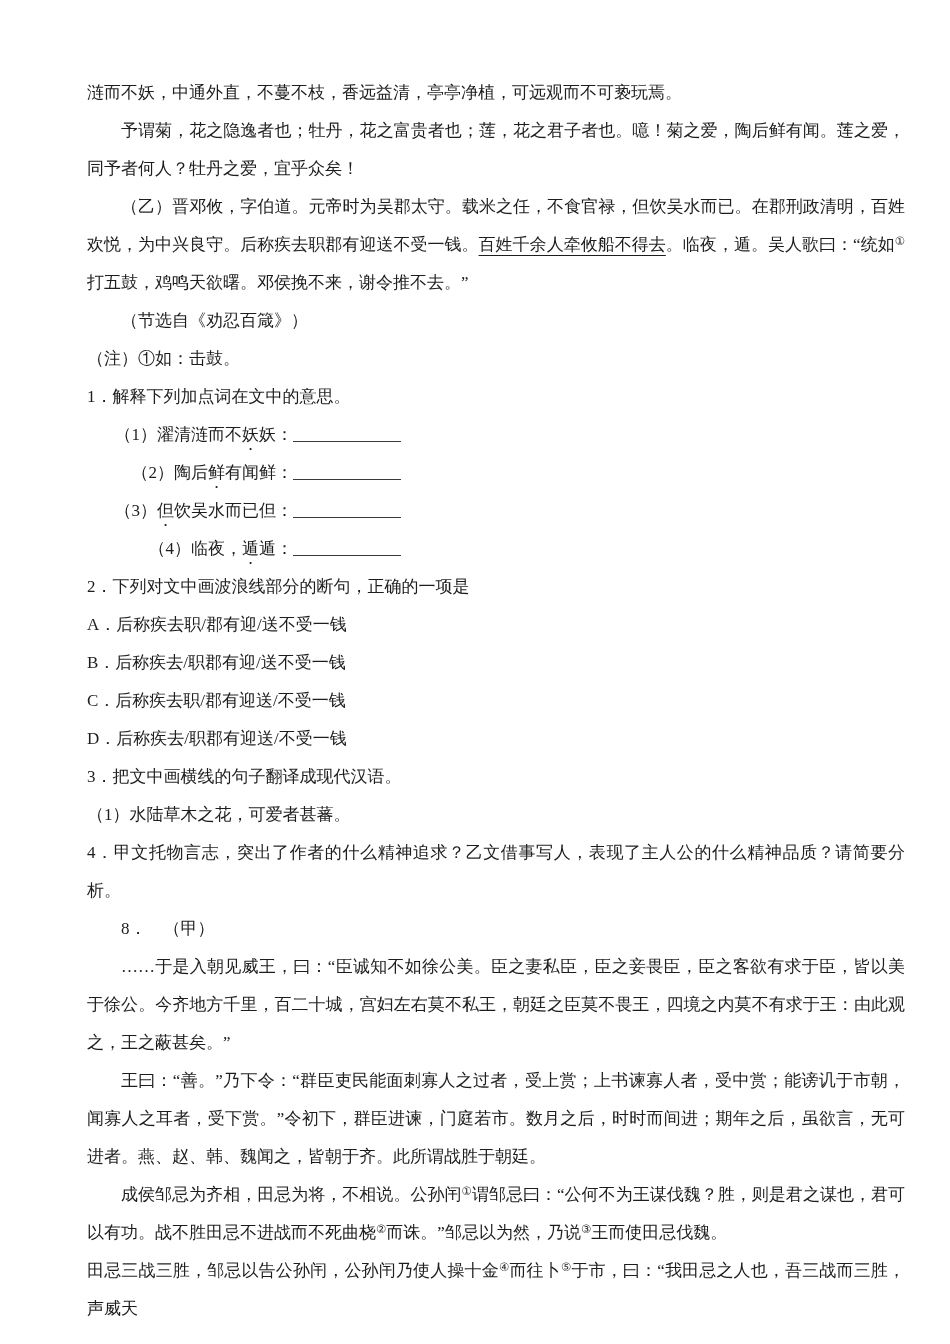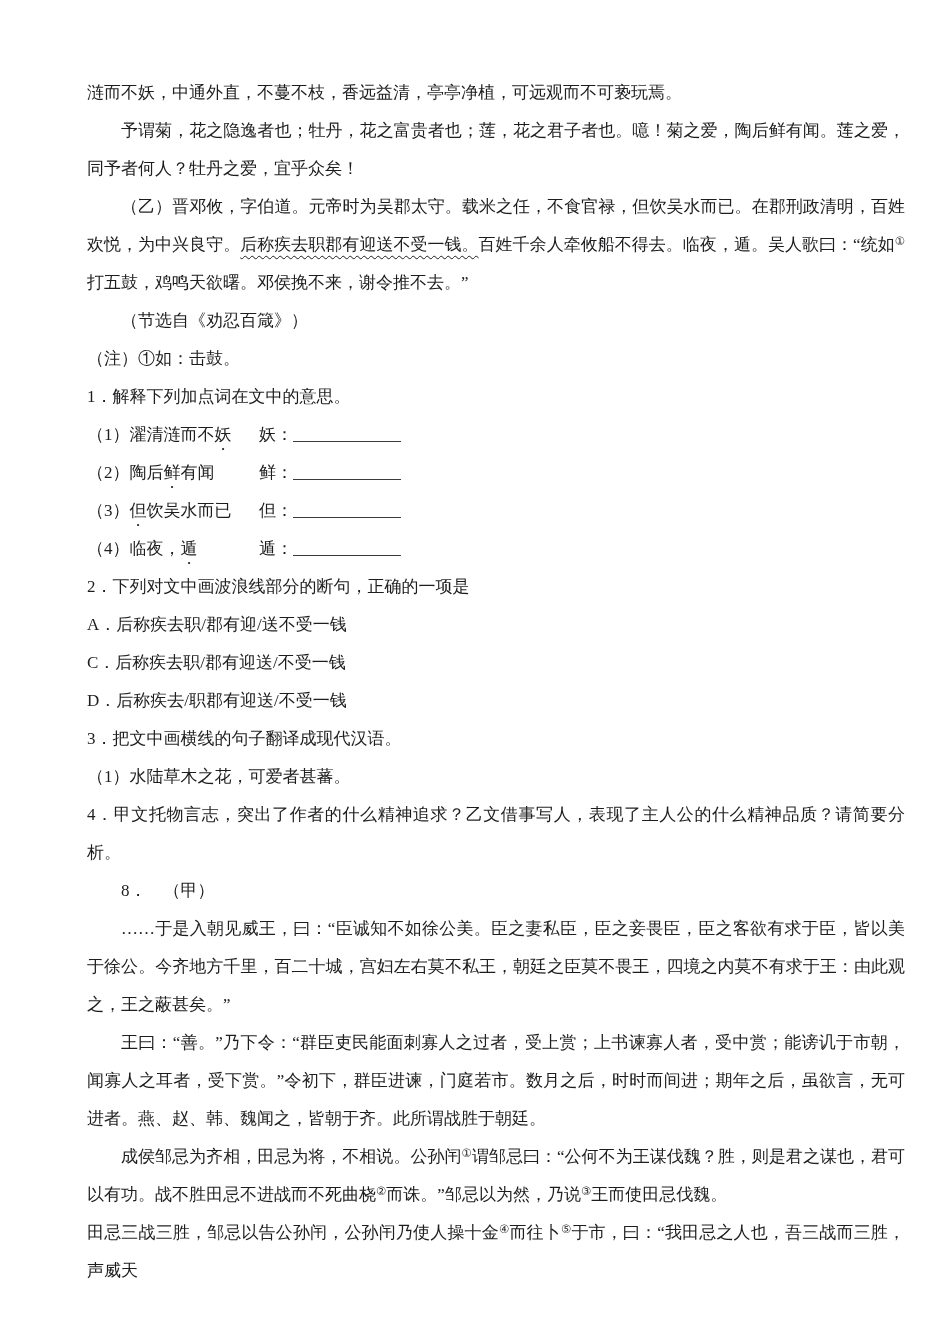--- a/index.html
+++ b/index.html
@@ -9,42 +9,42 @@
     color: #1d1d1f;
     font-family: "Liberation Serif", "DejaVu Serif", serif;
     font-size: 17px;
     line-height: 38px;
     overflow: hidden;
   }
   .page { padding: 74px 45px 0 47px; }
   .para { text-align: justify; margin-left: 40px; }
   .para.indent { text-indent: 2em; }
   .seg-wavy {
-    text-decoration: underline;
     text-decoration-style: wavy;
     text-decoration-thickness: 1px;
     text-underline-offset: 5px;
   }
   .seg-line {
+    text-decoration: underline;
     text-decoration-style: solid;
     text-decoration-thickness: 1px;
     text-underline-offset: 5px;
   }
   .seg-sup {
     font-size: 0.68em;
     line-height: 0;
     vertical-align: 0.45em;
   }
   .dot-char {
     -webkit-text-emphasis: filled dot #1d1d1f;
     -webkit-text-emphasis-position: under left;
     text-emphasis: filled dot #1d1d1f;
     text-emphasis-position: under left;
   }
-  .blank-row .phrase { display: inline-block; width: 172px; text-align: left; }
+  .blank-row .phrase { display: inline-block; width: 172px; text-align: right; }
   .blank-row .blank-line {
     display: inline-block;
     width: 108px;
     height: 0.55em;
     border-bottom: 1px solid #3a3a3a;
     transform: translateY(2px);
   }
 </style>
 </head>
 <body>
@@ -55,20 +55,21 @@
     <div class="para indent"><span>（乙）晋邓攸，字伯道。元帝时为吴郡太守。载米之任，不食官禄，但饮吴水而已。在郡刑政清明，百姓欢悦，为中兴良守。</span><span class="seg-wavy">后称疾去职郡有迎送不受一钱。</span><span class="seg-line">百姓千余人牵攸船不得去</span><span>。临夜，遁。吴人歌曰：“统如</span><span class="seg-sup">①</span><span>打五鼓，鸡鸣天欲曙。邓侯挽不来，谢令推不去。”</span></div>
     <div class="para indent"><span>（节选自《劝忍百箴》）</span></div>
     <div class="para"><span>（注）①如：击鼓。</span></div>
     <div class="para"><span>1．解释下列加点词在文中的意思。</span></div>
     <div class="para blank-row"><span class="phrase">（1）濯清涟而不<span class="dot-char">妖</span></span><span>妖：</span><span class="blank-line"></span></div>
     <div class="para blank-row"><span class="phrase">（2）陶后<span class="dot-char">鲜</span>有闻</span><span>鲜：</span><span class="blank-line"></span></div>
     <div class="para blank-row"><span class="phrase">（3）<span class="dot-char">但</span>饮吴水而已</span><span>但：</span><span class="blank-line"></span></div>
     <div class="para blank-row"><span class="phrase">（4）临夜，<span class="dot-char">遁</span></span><span>遁：</span><span class="blank-line"></span></div>
     <div class="para"><span>2．下列对文中画波浪线部分的断句，正确的一项是</span></div>
     <div class="para"><span>A．后称疾去职/郡有迎/送不受一钱</span></div>
+    <div class="para"><span>B．后称疾去/职郡有迎/送不受一钱</span></div>
     <div class="para"><span>C．后称疾去职/郡有迎送/不受一钱</span></div>
     <div class="para"><span>D．后称疾去/职郡有迎送/不受一钱</span></div>
     <div class="para"><span>3．把文中画横线的句子翻译成现代汉语。</span></div>
     <div class="para"><span>（1）水陆草木之花，可爱者甚蕃。</span></div>
     <div class="para"><span>4．甲文托物言志，突出了作者的什么精神追求？乙文借事写人，表现了主人公的什么精神品质？请简要分析。</span></div>
     <div class="para indent"><span>8．　（甲）</span></div>
     <div class="para indent"><span>……于是入朝见威王，曰：“臣诚知不如徐公美。臣之妻私臣，臣之妾畏臣，臣之客欲有求于臣，皆以美于徐公。今齐地方千里，百二十城，宫妇左右莫不私王，朝廷之臣莫不畏王，四境之内莫不有求于王：由此观之，王之蔽甚矣。”</span></div>
     <div class="para indent"><span>王曰：“善。”乃下令：“群臣吏民能面刺寡人之过者，受上赏；上书谏寡人者，受中赏；能谤讥于市朝，闻寡人之耳者，受下赏。”令初下，群臣进谏，门庭若市。数月之后，时时而间进；期年之后，虽欲言，无可进者。燕、赵、韩、魏闻之，皆朝于齐。此所谓战胜于朝廷。</span></div>
     <div class="para indent"><span>成侯邹忌为齐相，田忌为将，不相说。公孙闬</span><span class="seg-sup">①</span><span>谓邹忌曰：“公何不为王谋伐魏？胜，则是君之谋也，君可以有功。战不胜田忌不进战而不死曲桡</span><span class="seg-sup">②</span><span>而诛。”邹忌以为然，乃说</span><span class="seg-sup">③</span><span>王而使田忌伐魏。</span></div>
     <div class="para"><span>田忌三战三胜，邹忌以告公孙闬，公孙闬乃使人操十金</span><span class="seg-sup">④</span><span>而往卜</span><span class="seg-sup">⑤</span><span>于市，曰：“我田忌之人也，吾三战而三胜，声威天</span></div>

